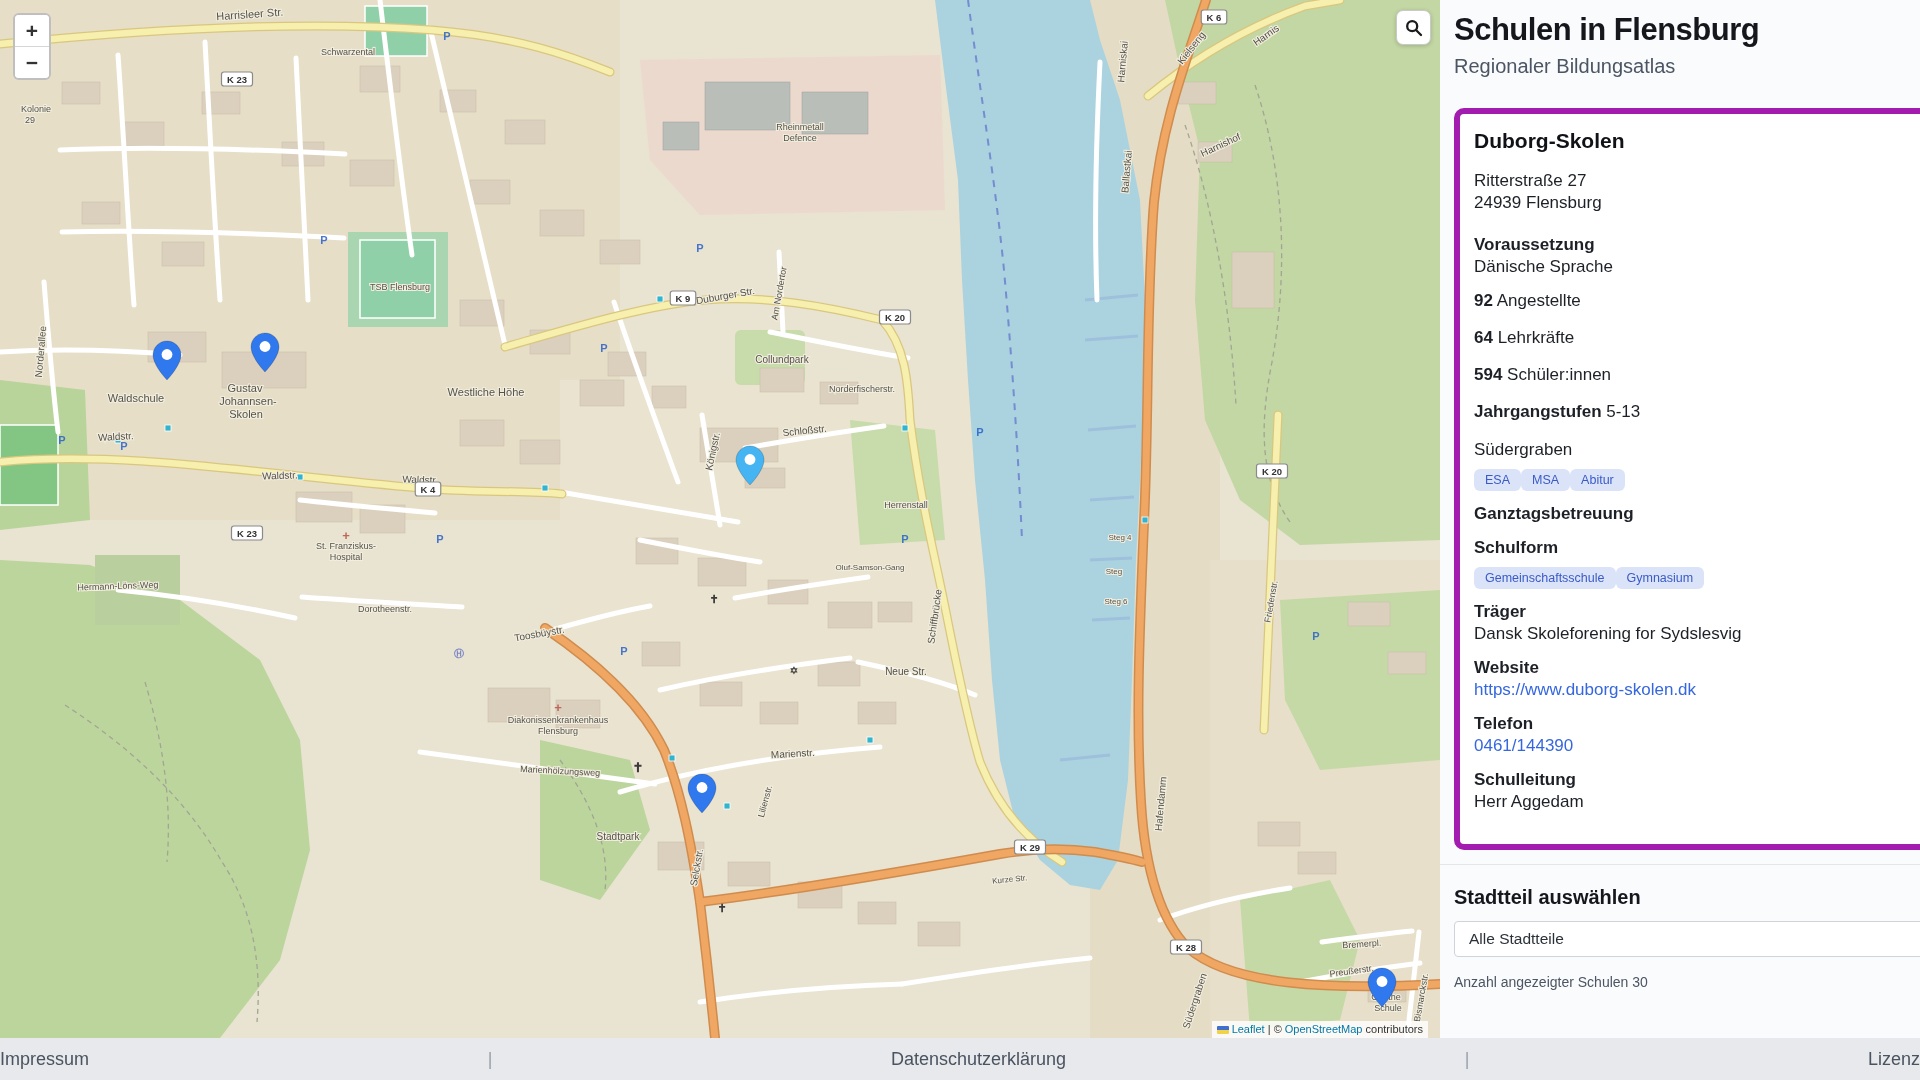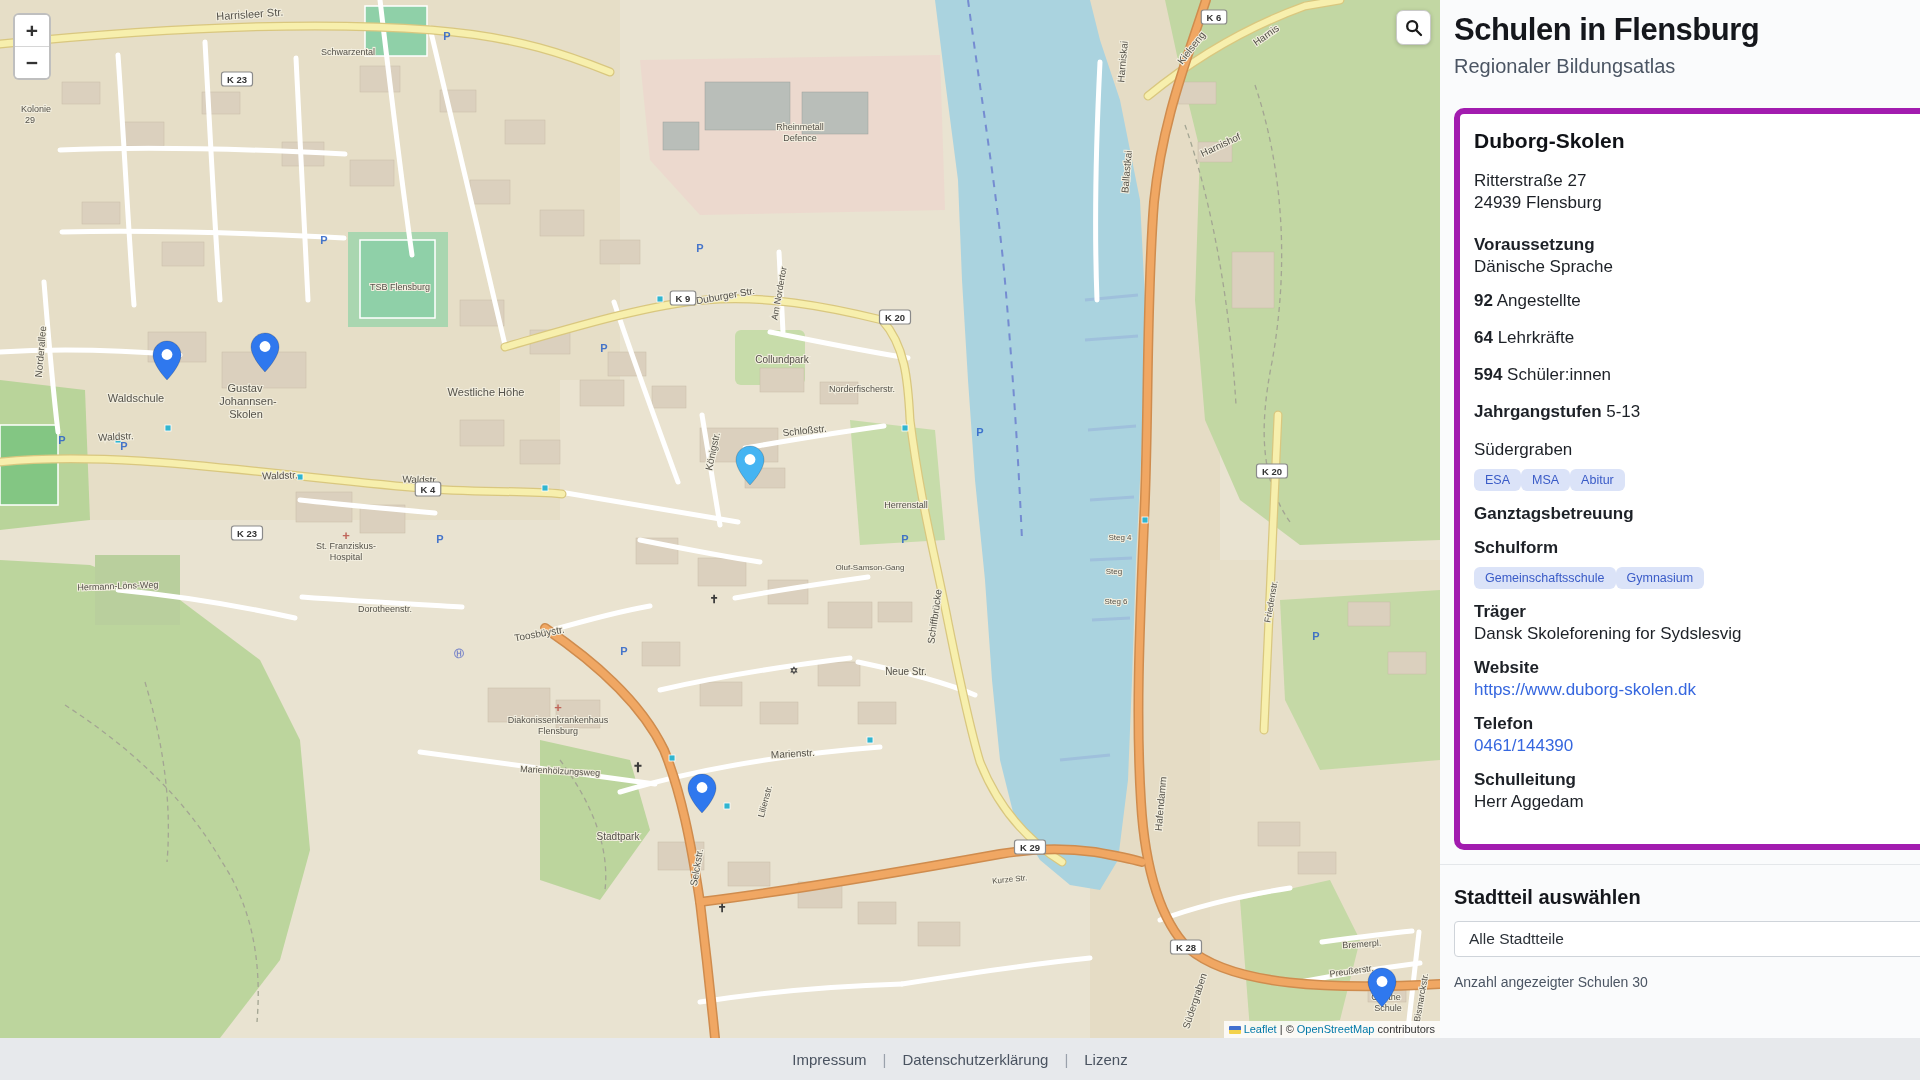--- a/index.html
+++ b/index.html
@@ -9,21 +9,21 @@
   .map{position:relative;width:1440px;height:1038px;background:#e9e3d1;overflow:hidden;flex:none;}
   .map svg{display:block;}
   .mlabel{fill:#55524a;paint-order:stroke;stroke:#f2eedf;stroke-width:2.2px;font-family:"Liberation Sans",sans-serif;}
   .zoom-ctrl{position:absolute;left:13px;top:13px;width:34px;background:#fff;border:2px solid rgba(0,0,0,.25);
     border-radius:6px;z-index:20;overflow:hidden;}
   .zoom-ctrl button{display:block;width:100%;height:31px;background:#fff;border:0;font-size:21px;font-weight:bold;
     color:#333;cursor:pointer;line-height:28px;padding:0;font-family:"Liberation Sans",sans-serif;}
   .zoom-ctrl .zdiv{border-top:1px solid #d6d6d6;}
   .search-ctrl{position:absolute;right:9px;top:10px;width:33px;height:33px;background:#fff;border:1px solid #c9c9c9;
     border-radius:7px;box-shadow:0 1px 4px rgba(0,0,0,.18);z-index:20;display:flex;align-items:center;justify-content:center;cursor:pointer;}
-  .attribution{position:absolute;right:0;bottom:0;z-index:20;background:rgba(255,255,255,.82);
+  .attribution{position:absolute;right:12px;bottom:0;z-index:20;background:rgba(255,255,255,.82);
     font-size:11px;color:#333;padding:2px 5px 3px 5px;white-space:nowrap;}
   .attribution a{color:#0078A8;text-decoration:none;cursor:pointer;}
   .ua-flag{display:inline-block;width:12px;height:8px;border-radius:1px;margin-right:3px;vertical-align:-1px;
     background:linear-gradient(#416fce 50%,#f3d24b 50%);}
   .marker{position:absolute;transform:translate(-15px,-40px);z-index:10;cursor:pointer;}
   
   aside{width:574px;height:1038px;background:#fafbfc;box-sizing:border-box;padding:8px 14px 0 14px;flex:none;overflow:hidden;}
   h1{font-size:31px;margin:4px 0 7px 0;color:#15171c;letter-spacing:-.5px;font-weight:bold;}
   .subtitle{font-size:20px;color:#4b5563;margin:0;}
   .card{margin-top:30px;background:#fff;border:6px solid #a21caf;border-radius:10px;padding:15px 14px 31px 14px;box-sizing:border-box;}
@@ -35,21 +35,21 @@
   .sec .lab{font-weight:bold;}
   .chips{display:flex;margin-top:8px;}
   .chip{background:#dbe3f8;color:#3a5bc7;font-size:12.5px;padding:4px 11px;border-radius:6px;line-height:14px;}
   .blue-link{color:#3667df;text-decoration:none;cursor:pointer;}
   .panel-hr{border:0;border-top:1px solid #e4e7ea;margin:14px -14px 0 -14px;}
   .filter-h{font-size:20px;font-weight:bold;color:#15171c;margin:21px 0 12px 0;}
   .select-box{background:#fff;border:1px solid #cfd4da;border-radius:4px;height:36px;box-sizing:border-box;
     display:flex;align-items:center;padding:0 14px;font-size:15.5px;color:#2b3138;cursor:pointer;margin-top:8px;}
   .count{font-size:14px;color:#4b5563;margin-top:17px;}
   
-  footer{height:42px;background:#e7e9ec;display:flex;align-items:center;justify-content:center;gap:16px;font-size:15px;color:#4a5360;}
+  footer{height:42px;background:#e7e9ec;display:flex;align-items:center;justify-content:space-between;gap:16px;font-size:18px;color:#4a5360;}
   footer a{color:#4a5360;text-decoration:none;cursor:pointer;}
   footer .fsep{color:#9aa1ab;}
 </style>
 </head>
 <body>
 
 <div class="app">
 
   <div class="map" id="map">
     <svg id="map-svg" width="1440" height="1038" viewBox="0 0 1440 1038">

